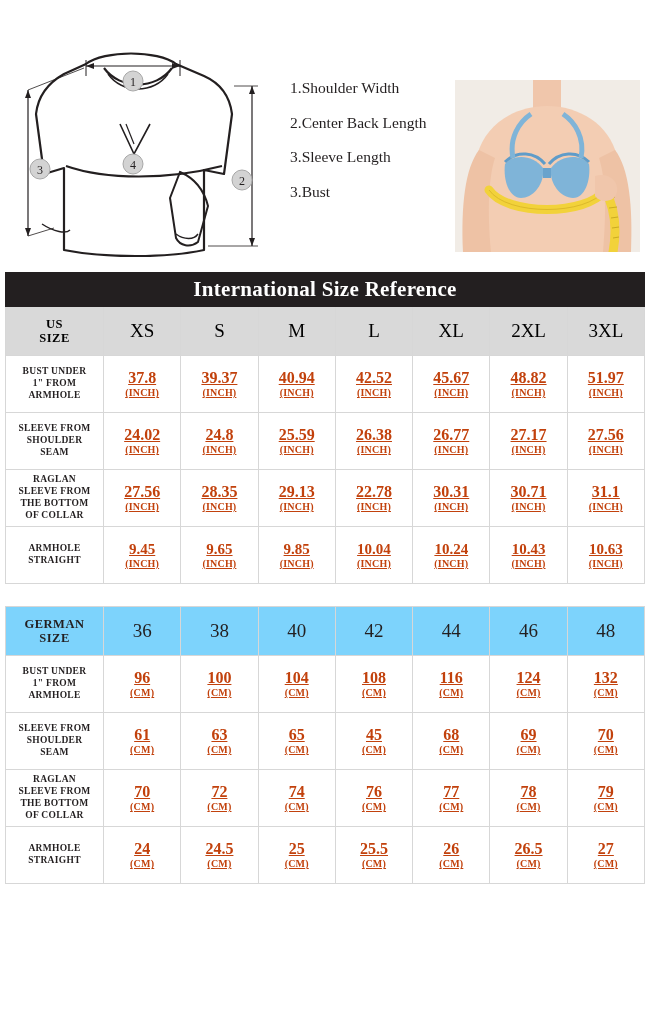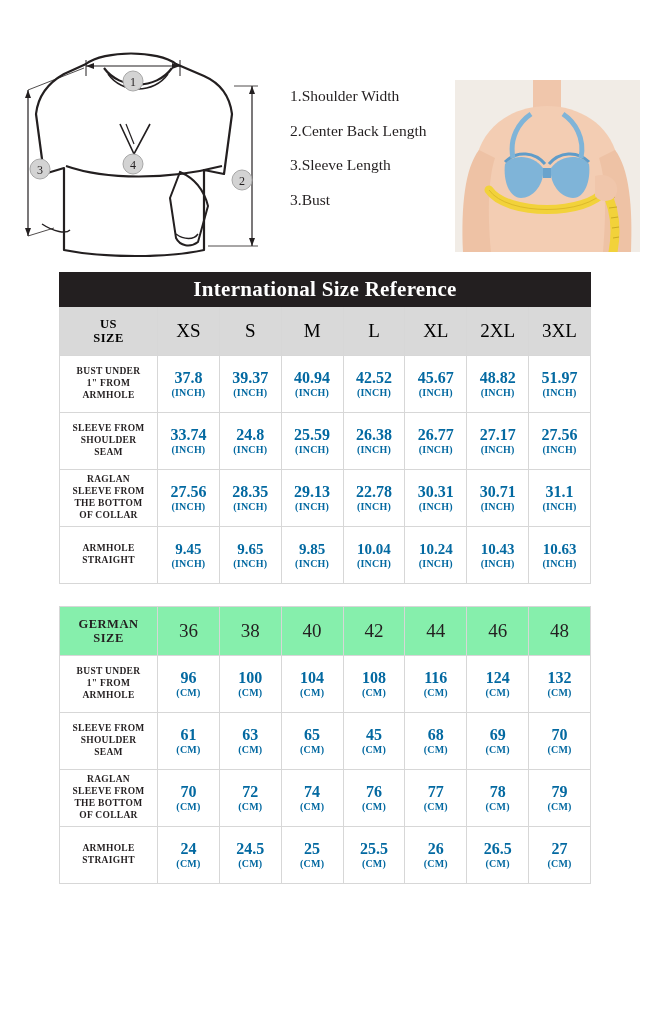--- a/index.html
+++ b/index.html
@@ -25,21 +25,21 @@
 
   .garment-svg {
     position: absolute;
     left: 8px;
     top: 28px;
   }
 
   .legend {
     position: absolute;
     left: 290px;
-    top: 88px;
+    top: 80px;
     width: 180px;
   }
   .legend-item {
     font-family: "Liberation Serif", serif;
     font-size: 15.5px;
     color: #231f20;
     line-height: 1;
     margin-bottom: 19px;
     white-space: nowrap;
   }
@@ -49,21 +49,21 @@
     left: 455px;
     top: 80px;
     width: 185px;
     height: 172px;
     overflow: hidden;
     background: #f4efe9;
   }
 
   
   .table-wrap {
-    width: 532px;
+    width: 640px;
     margin: 0 auto;
   }
   table {
     border-collapse: collapse;
     width: 100%;
     table-layout: fixed;
   }
   td, th {
     border: 1px solid #d7d7d7;
     text-align: center;
@@ -90,21 +90,21 @@
     color: #000000;
   }
   .hdr-row td.rowlabel {
     font-size: 12.5px;
     line-height: 1.15;
     font-weight: bold;
     letter-spacing: .5px;
   }
 
   .grey-row td {
-    background: #86efac;
+    background: #7dd3fc;
     height: 44px;
     font-size: 19px;
   }
   .grey-row td.rowlabel {
     font-size: 12.5px;
     line-height: 1.15;
     font-weight: bold;
     letter-spacing: .5px;
   }
 
@@ -117,21 +117,22 @@
     line-height: 1.25;
     font-weight: bold;
     letter-spacing: .3px;
     color: #231f20;
     padding: 2px 3px;
   }
   .val {
     font-size: 16px;
     font-weight: bold;
     line-height: 1.15;
-    color: #0369a1;
+    color: #c2410c;
+    text-decoration: underline;
   }
   .val .unit {
     display: block;
     font-size: 10px;
     font-weight: bold;
     letter-spacing: .2px;
   }
   .val.small {
     font-size: 15px;
     border-radius: 13px;
@@ -281,21 +282,21 @@
         <td class="val"><span>48.82</span><span class="unit">(INCH)</span></td>
         <td class="val"><span>51.97</span><span class="unit">(INCH)</span></td>
       </tr>
 
       <tr class="data-row">
         <td class="rowlabel">
           <div>SLEEVE FROM</div>
           <div>SHOULDER</div>
           <div>SEAM</div>
         </td>
-        <td class="val"><span>33.74</span><span class="unit">(INCH)</span></td>
+        <td class="val"><span>24.02</span><span class="unit">(INCH)</span></td>
         <td class="val"><span>24.8</span><span class="unit">(INCH)</span></td>
         <td class="val"><span>25.59</span><span class="unit">(INCH)</span></td>
         <td class="val"><span>26.38</span><span class="unit">(INCH)</span></td>
         <td class="val"><span>26.77</span><span class="unit">(INCH)</span></td>
         <td class="val"><span>27.17</span><span class="unit">(INCH)</span></td>
         <td class="val"><span>27.56</span><span class="unit">(INCH)</span></td>
       </tr>
 
       <tr class="data-row">
         <td class="rowlabel">

